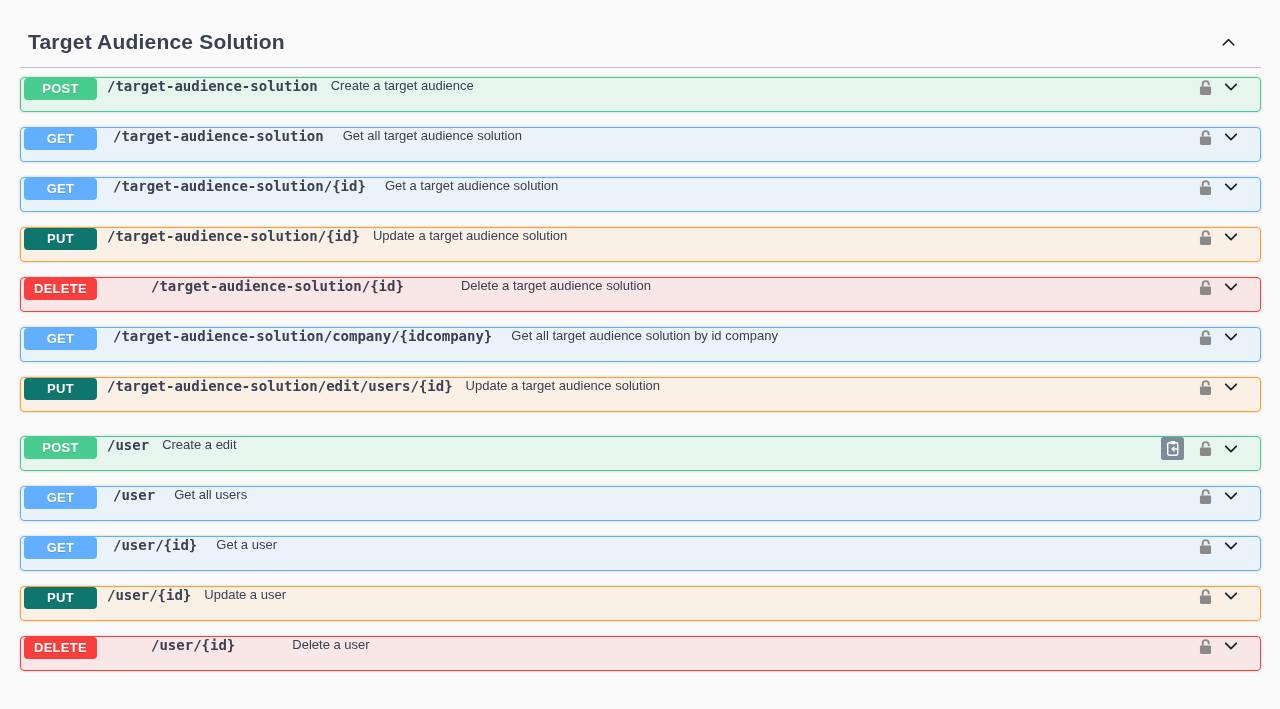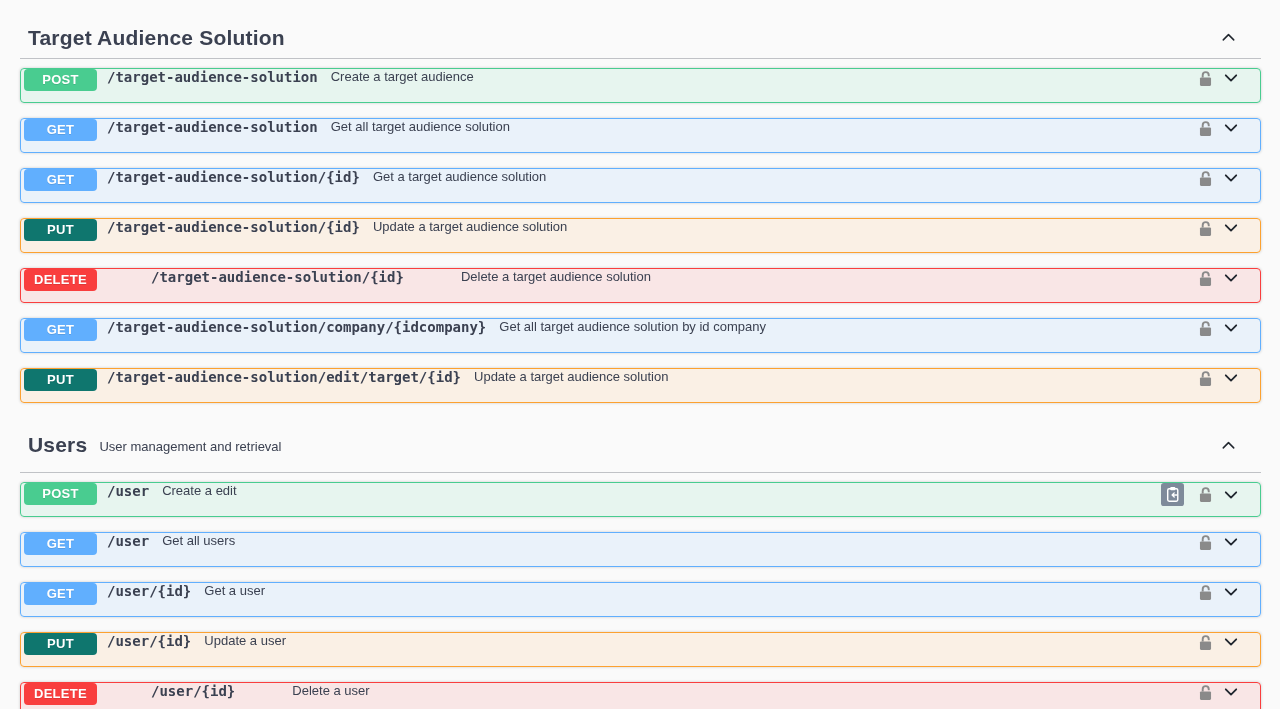--- a/index.html
+++ b/index.html
@@ -11,21 +11,21 @@
     color: #3b4151;
   }
   .wrap { padding: 0 19px 0 20px; }
 
   
   .tag-header {
     display: flex; align-items: center;
     border-bottom: 1px solid rgba(59,65,81,.3);
     padding-left: 8px;
   }
-  .tag-header.first { height: 59px; padding-top: 17px; }
+  .tag-header.first { height: 68px; padding-top: 17px; }
   .tag-header.second { height: 55px; }
   .tag-title { font-size: 21px; font-weight: bold; color: #3b4151; letter-spacing: .2px; }
   .tag-desc { font-size: 13px; color: #3b4151; margin-left: 12px; margin-top: 3px; }
   .tag-chevron {
     margin-left: auto; margin-right: 23px;
     background: none; border: none; padding: 0; cursor: pointer;
     display: flex; align-items: center;
   }
 
   .tag-body { padding-top: 9px; }
@@ -34,21 +34,21 @@
   .opblock {
     display: flex; align-items: flex-start;
     height: 35px;
     border: 1px solid; border-radius: 4px;
     margin-bottom: 15px;
     padding: 0 20px 0 3px;
     box-shadow: 0 0 3px rgba(0,0,0,.19);
     cursor: pointer;
   }
   .opblock.post   { border-color: #49cc90; background: rgba(73,204,144,.1); }
-  .opblock.get    { border-color: #61affe; background: rgba(97,175,254,.1); }
+  .opblock.get    { border-color: #61affe; background: rgba(97,175,254,.1); gap: 6px; }
   .opblock.put    { border-color: #fca130; background: rgba(252,161,48,.1); }
   .opblock.delete { border-color: #f93e3e; background: rgba(249,62,62,.1); gap: 44px; }
 
   .badge {
     min-width: 73px; height: 22px; line-height: 22px;
     padding: 0 8px; border: none; border-radius: 4px;
     text-align: center; color: #fff;
     font-family: "Liberation Sans", sans-serif;
     font-size: 13px; font-weight: bold; letter-spacing: .3px;
     text-shadow: 0 1px 0 rgba(0,0,0,.1);
@@ -212,49 +212,40 @@
           <button class="icon-btn">
               <svg width="18" height="18" viewBox="0 0 20 20">
                 <use href="#svg-chev-down"></use>
               </svg>
             </button>
         </span>
       </div>
 
       <div class="opblock put">
         <span class="badge put-bg">PUT</span>
-        <span class="path">/target-audience-solution/edit/target/{id}</span>
+        <span class="path">/target-audience-solution/edit/users/{id}</span>
         <span class="summary">Update a target audience solution</span>
         <span class="row-actions">
           <button class="icon-btn lock-btn">
               <svg width="15" height="17" viewBox="0 0 20 23">
                 <use href="#svg-lock"></use>
               </svg>
             </button>
           <button class="icon-btn">
               <svg width="18" height="18" viewBox="0 0 20 20">
                 <use href="#svg-chev-down"></use>
               </svg>
             </button>
         </span>
       </div>
 
     </div>
   </div>
 
   <div>
-    <div class="tag-header second">
-      <span class="tag-title">Users</span>
-      <span class="tag-desc">User management and retrieval</span>
-      <button class="tag-chevron">
-        <svg width="19" height="19" viewBox="0 0 20 20">
-            <use href="#svg-chev-up"></use>
-          </svg>
-      </button>
-    </div>
     <div class="tag-body">
 
       <div class="opblock post">
         <span class="badge post-bg">POST</span>
         <span class="path">/user</span>
         <span class="summary">Create a edit</span>
         <span class="row-actions">
           <button class="icon-btn copy-btn">
               <svg width="23" height="23" viewBox="0 0 24 24">
                 <use href="#svg-copy"></use>

